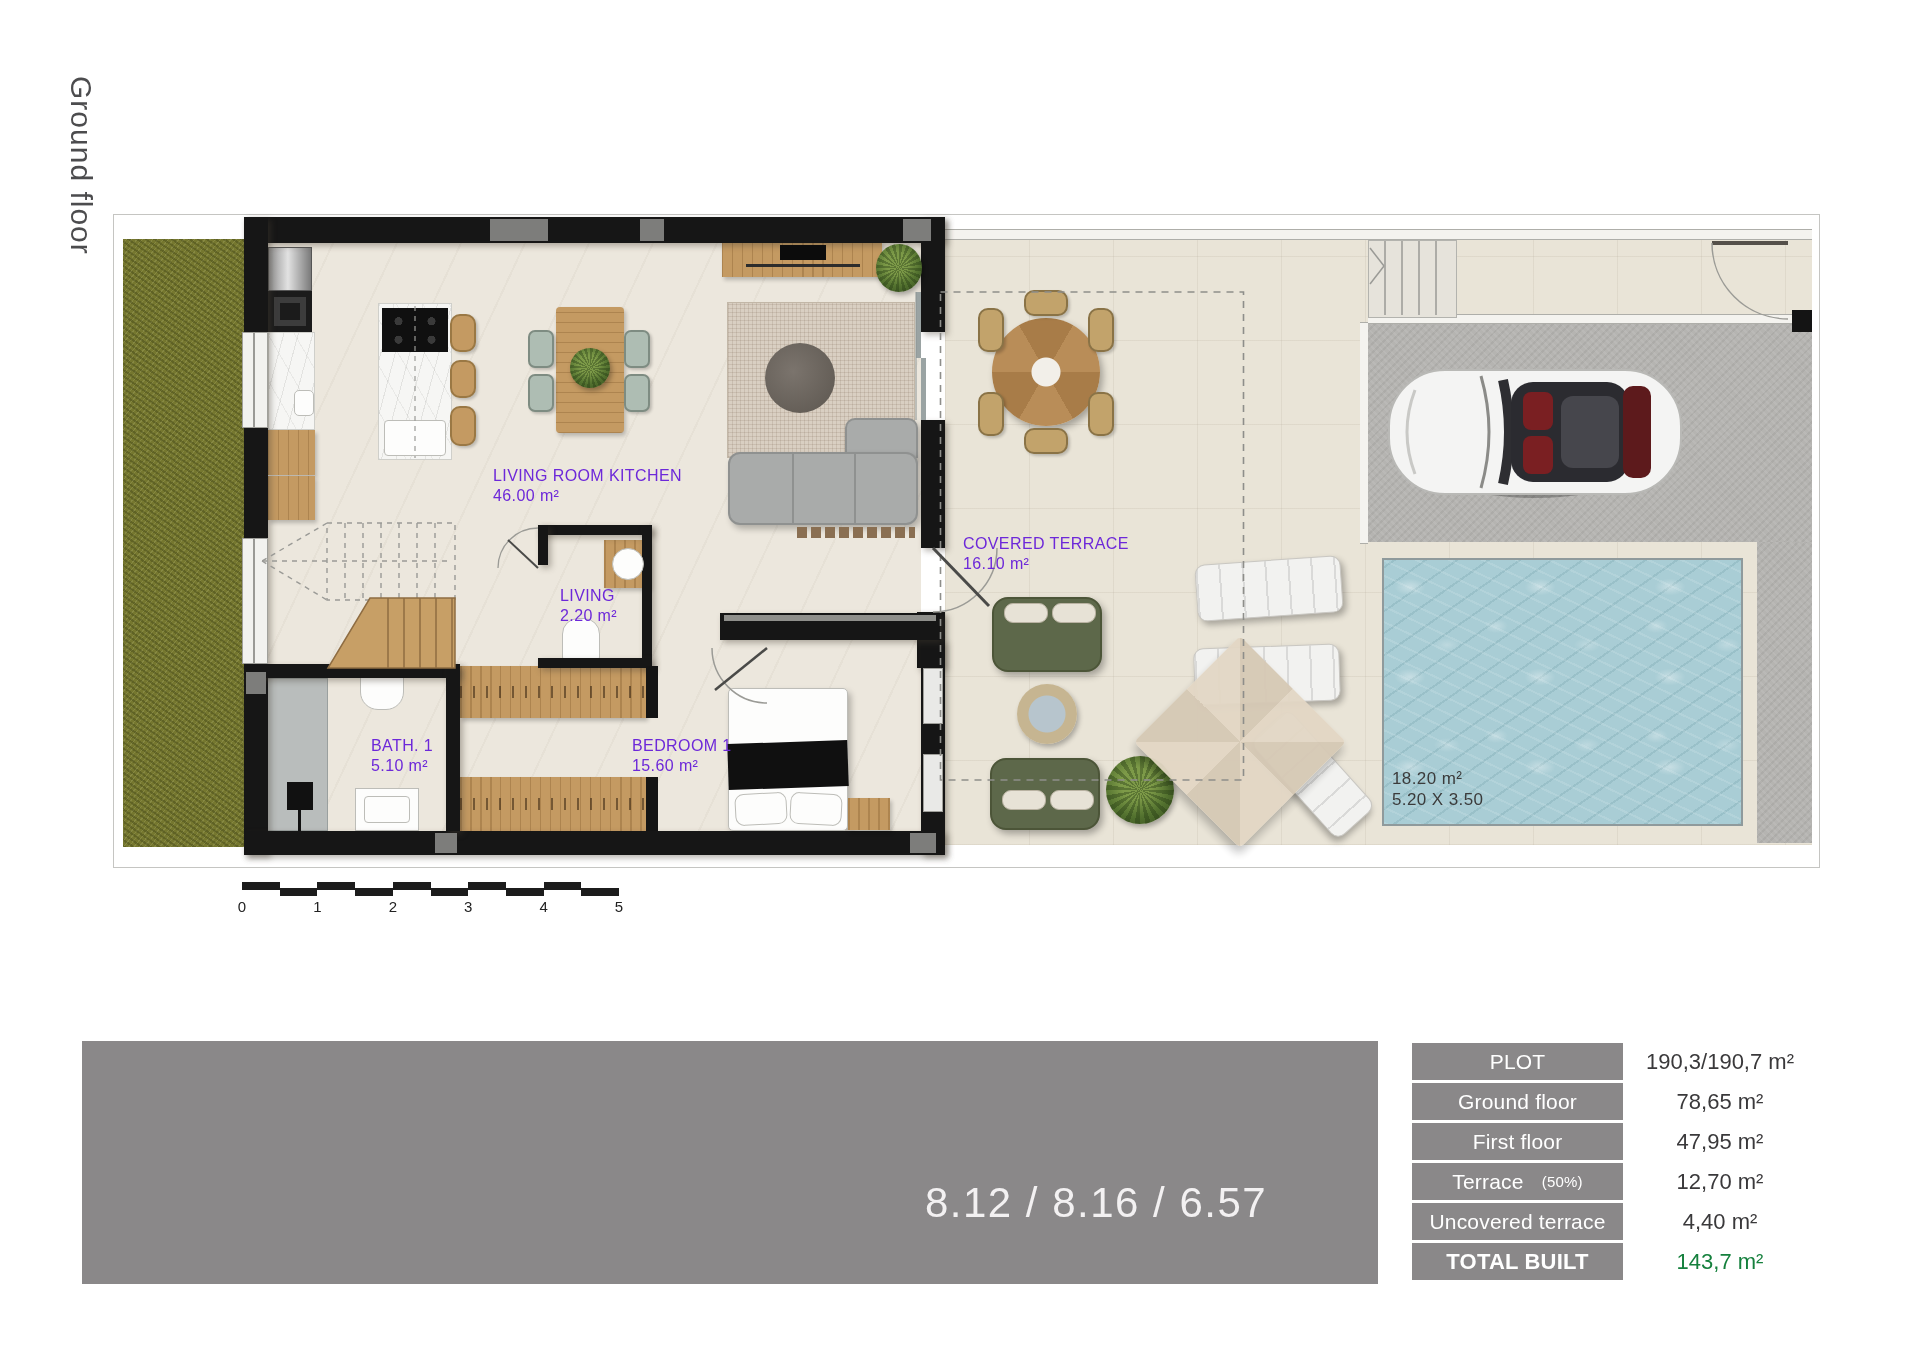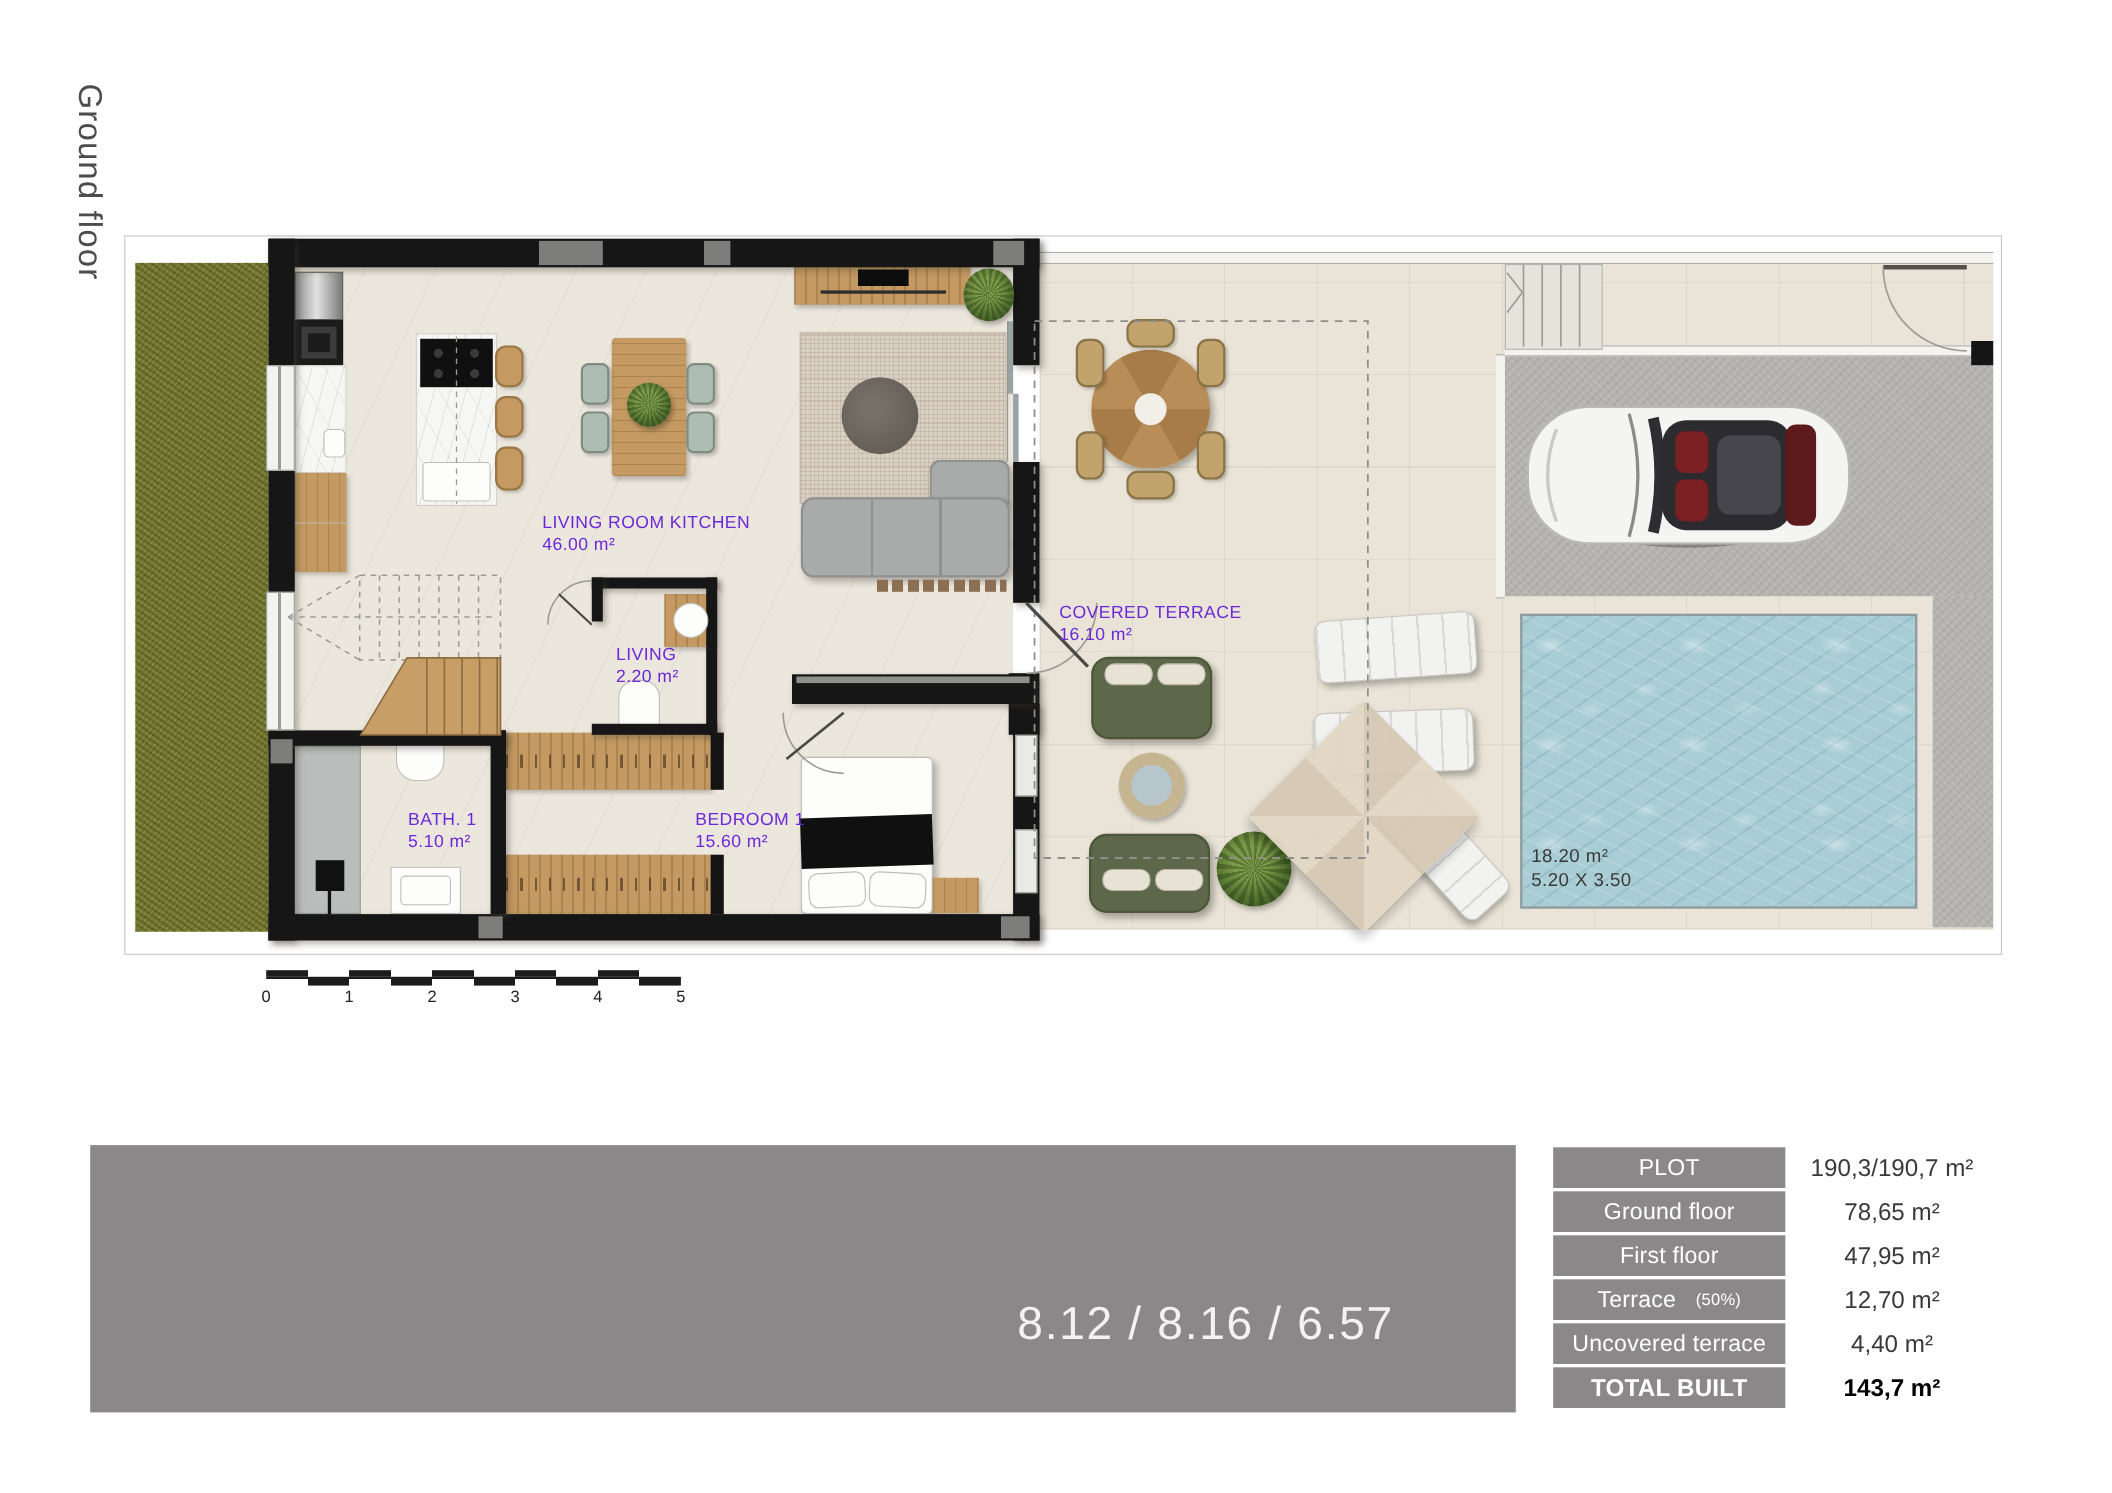--- a/index.html
+++ b/index.html
@@ -76,21 +76,21 @@
   
   .banner{left:82px;top:1041px;width:1296px;height:243px;background:var(--panel-gray);z-index:6}
   .banner-text{position:absolute;left:1014px;top:138px;transform:translateX(-50%);
     font-size:42px;font-weight:300;color:#f3f1f2;letter-spacing:1.5px;white-space:nowrap}
   .summary-table{display:grid;grid-template-columns:211px 186px;gap:3px 4px;position:absolute;left:1412px;top:1043px;z-index:8}
   .t-label{background:var(--panel-gray);color:#fff;height:37px;display:flex;align-items:center;justify-content:center;
     font-size:21px;letter-spacing:.2px}
   .t-value{background:#fff;color:#3a393b;height:37px;display:flex;align-items:center;justify-content:center;font-size:22px}
   .suffix{font-size:15px;margin-left:18px}
   .total-label{font-weight:bold;font-size:22px}
-  .total-value{font-weight:bold;color:#000000}
+  .total-value{font-weight:normal;color:#15803d}
   svg.overlay{position:absolute;left:0;top:0;z-index:5;pointer-events:none}
 </style>
 </head>
 <body>
 
 <div class="abs floor-label">Ground floor</div>
 
 <div class="abs plan-frame"></div>
 <div class="abs grass"></div>
 <div class="abs house-floor"></div>
@@ -292,21 +292,21 @@
   <span style="display:block">2.20 m²</span>
 </div>
 <div class="abs room-label" style="left:371px;top:736px">
   <span style="display:block">BATH. 1</span>
   <span style="display:block">5.10 m²</span>
 </div>
 <div class="abs room-label" style="left:632px;top:736px">
   <span style="display:block">BEDROOM 1</span>
   <span style="display:block">15.60 m²</span>
 </div>
-<div class="abs room-label" style="left:963px;top:548px">
+<div class="abs room-label" style="left:963px;top:534px">
   <span style="display:block">COVERED TERRACE</span>
   <span style="display:block">16.10 m²</span>
 </div>
 <div class="abs room-label pool-label" style="left:1392px;top:768px">
   <span style="display:block">18.20 m²</span>
   <span style="display:block">5.20 X 3.50</span>
 </div>
 
 <div class="abs scalebar">
   <div class="sb-top"></div>

